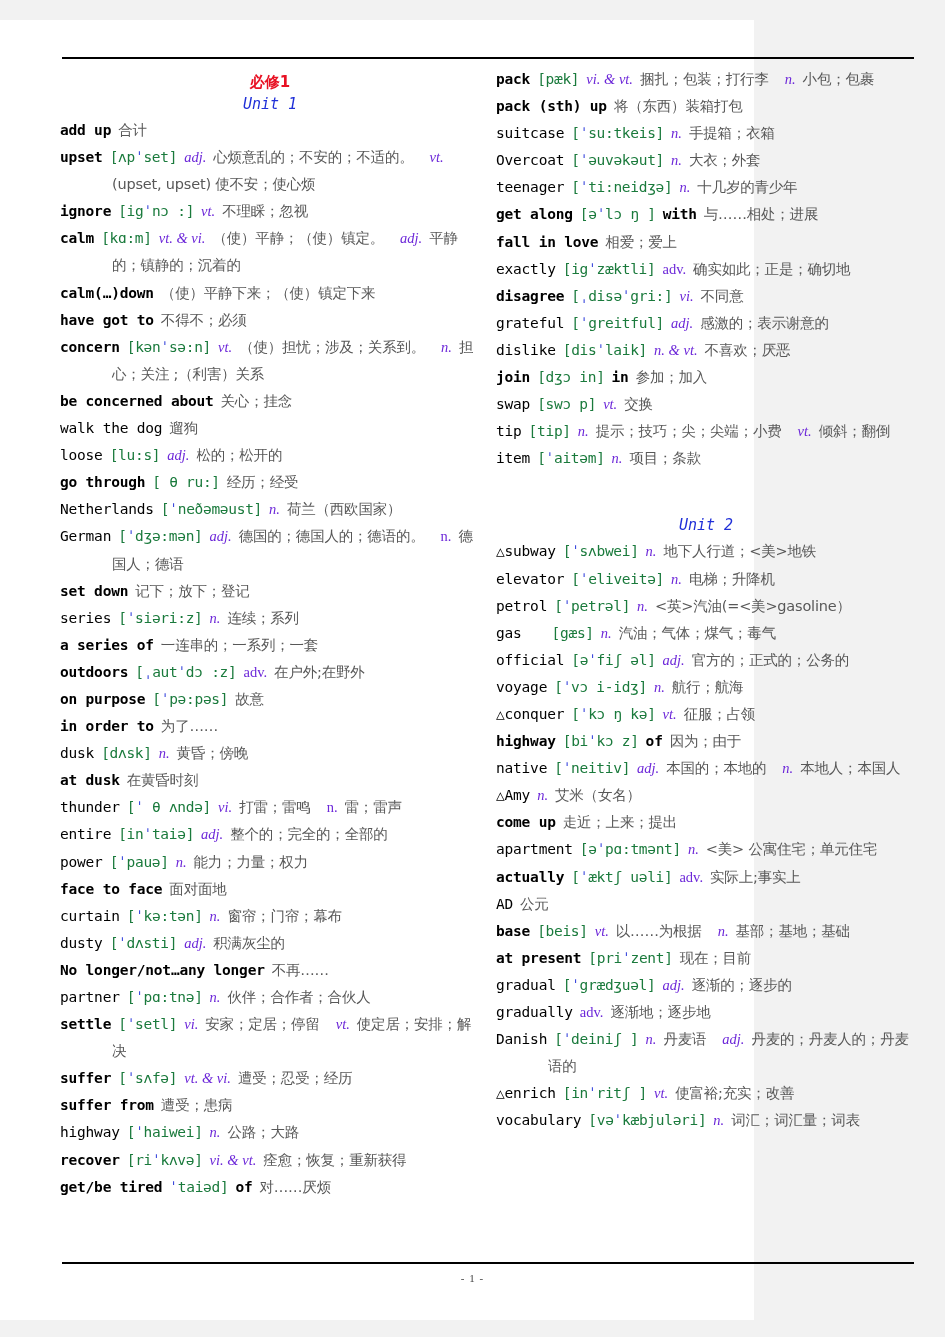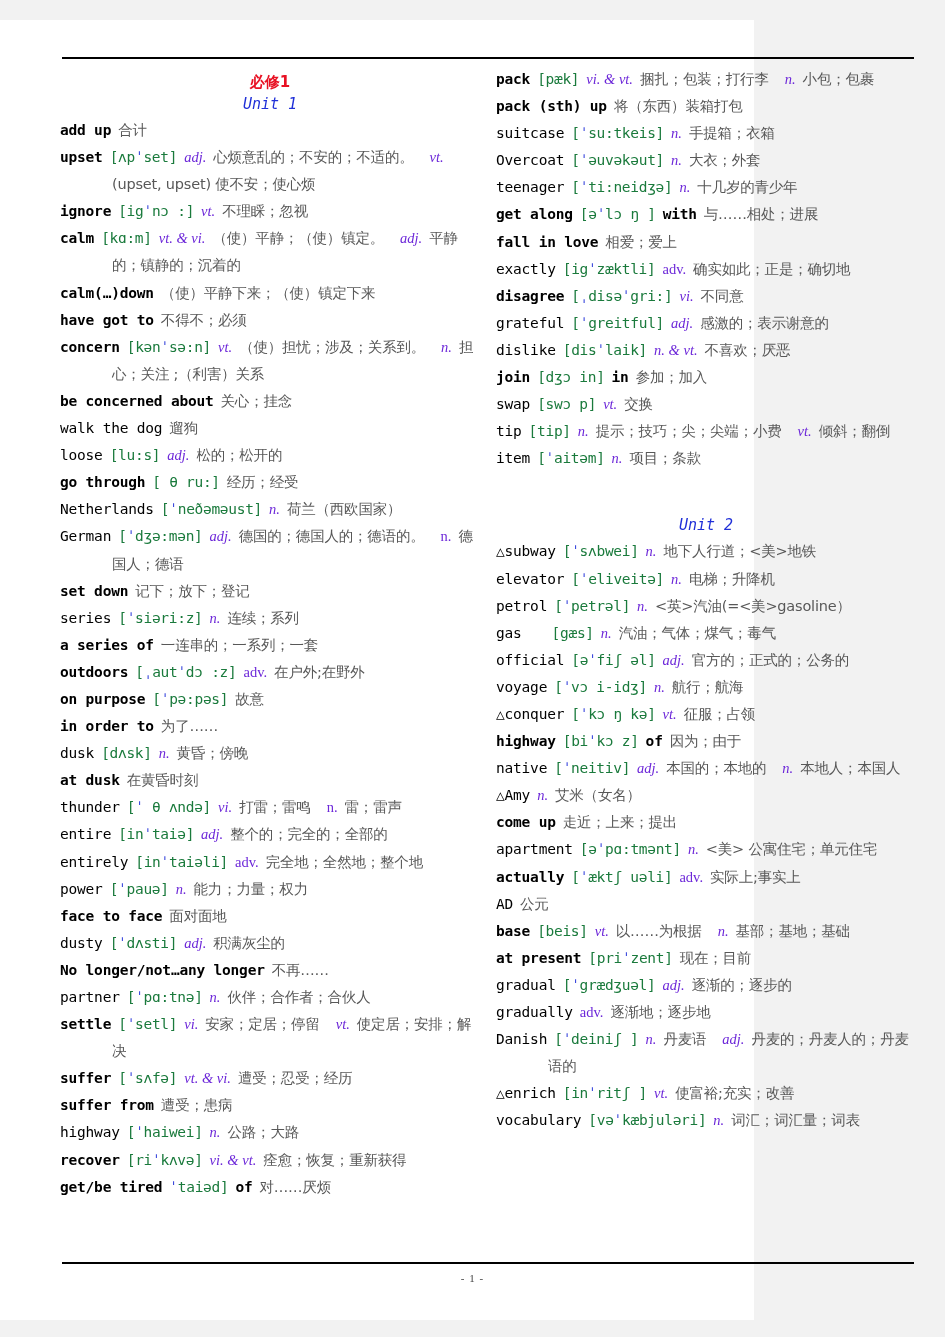--- a/index.html
+++ b/index.html
@@ -177,23 +177,23 @@
           <div class="entry"><span class="w b">set down</span><span class="sp"></span><span class="c">记下；放下；登记</span></div>
           <div class="entry"><span class="w">series</span><span class="sp"></span><span class="ph">[<span class="st">ˈ</span>siəri:z]</span><span class="sp"></span><span class="p">n.</span><span class="sp"></span><span class="c">连续；系列</span></div>
           <div class="entry"><span class="w b">a series of</span><span class="sp"></span><span class="c">一连串的；一系列；一套</span></div>
           <div class="entry"><span class="w b">outdoors</span><span class="sp"></span><span class="ph">[<span class="st">ˌ</span>aut<span class="st">ˈ</span>dɔ :z]</span><span class="sp"></span><span class="p up">adv.</span><span class="sp"></span><span class="c">在户外;在野外</span></div>
           <div class="entry"><span class="w b">on purpose</span><span class="sp"></span><span class="ph">[<span class="st">ˈ</span>pə:pəs]</span><span class="sp"></span><span class="c">故意</span></div>
           <div class="entry"><span class="w b">in order to</span><span class="sp"></span><span class="c">为了……</span></div>
           <div class="entry"><span class="w">dusk</span><span class="sp"></span><span class="ph">[dʌsk]</span><span class="sp"></span><span class="p">n.</span><span class="sp"></span><span class="c">黄昏；傍晚</span></div>
           <div class="entry"><span class="w b">at dusk</span><span class="sp"></span><span class="c">在黄昏时刻</span></div>
           <div class="entry"><span class="w">thunder</span><span class="sp"></span><span class="ph">[<span class="st">ˈ</span> θ ʌndə]</span><span class="sp"></span><span class="p">vi.</span><span class="sp"></span><span class="c">打雷；雷鸣</span><span class="sp2"></span><span class="p up">n.</span><span class="sp"></span><span class="c">雷；雷声</span></div>
           <div class="entry"><span class="w">entire</span><span class="sp"></span><span class="ph">[in<span class="st">ˈ</span>taiə]</span><span class="sp"></span><span class="p">adj.</span><span class="sp"></span><span class="c">整个的；完全的；全部的</span></div>
-          <div class="entry"><span class="w">entirely</span><span class="sp"></span><span class="ph">[in<span class="st">ˈ</span>taiəli]</span><span class="sp"></span><span class="p up">adv.</span><span class="sp"></span><span class="c">完全地；全然地；整个地</span></div>
           <div class="entry"><span class="w">power</span><span class="sp"></span><span class="ph">[<span class="st">ˈ</span>pauə]</span><span class="sp"></span><span class="p">n.</span><span class="sp"></span><span class="c">能力；力量；权力</span></div>
           <div class="entry"><span class="w b">face to face</span><span class="sp"></span><span class="c">面对面地</span></div>
+          <div class="entry"><span class="w">curtain</span><span class="sp"></span><span class="ph">[<span class="st">ˈ</span>kə:tən]</span><span class="sp"></span><span class="p">n.</span><span class="sp"></span><span class="c">窗帘；门帘；幕布</span></div>
           <div class="entry"><span class="w">dusty</span><span class="sp"></span><span class="ph">[<span class="st">ˈ</span>dʌsti]</span><span class="sp"></span><span class="p">adj.</span><span class="sp"></span><span class="c">积满灰尘的</span></div>
           <div class="entry"><span class="w b">No longer/not…any longer</span><span class="sp"></span><span class="c">不再……</span></div>
           <div class="entry"><span class="w">partner</span><span class="sp"></span><span class="ph">[<span class="st">ˈ</span>pɑ:tnə]</span><span class="sp"></span><span class="p">n.</span><span class="sp"></span><span class="c">伙伴；合作者；合伙人</span></div>
           <div class="entry"><span class="w b">settle</span><span class="sp"></span><span class="ph">[<span class="st">ˈ</span>setl]</span><span class="sp"></span><span class="p">vi.</span><span class="sp"></span><span class="c">安家；定居；停留</span><span class="sp2"></span><span class="p">vt.</span><span class="sp"></span><span class="c">使定居；安排；解决</span></div>
           <div class="entry"><span class="w b">suffer</span><span class="sp"></span><span class="ph">[<span class="st">ˈ</span>sʌfə]</span><span class="sp"></span><span class="p">vt. &amp; vi.</span><span class="sp"></span><span class="c">遭受；忍受；经历</span></div>
           <div class="entry"><span class="w b">suffer from</span><span class="sp"></span><span class="c">遭受；患病</span></div>
           <div class="entry"><span class="w">highway</span><span class="sp"></span><span class="ph">[<span class="st">ˈ</span>haiwei]</span><span class="sp"></span><span class="p">n.</span><span class="sp"></span><span class="c">公路；大路</span></div>
           <div class="entry"><span class="w b">recover</span><span class="sp"></span><span class="ph">[ri<span class="st">ˈ</span>kʌvə]</span><span class="sp"></span><span class="p">vi. &amp; vt.</span><span class="sp"></span><span class="c">痊愈；恢复；重新获得</span></div>
           <div class="entry"><span class="w b">get/be tired</span><span class="sp"></span><span class="ph"><span class="st">ˈ</span>taiəd]</span><span class="sp"></span><span class="w b">of</span><span class="sp"></span><span class="c">对……厌烦</span></div>
         </div>

